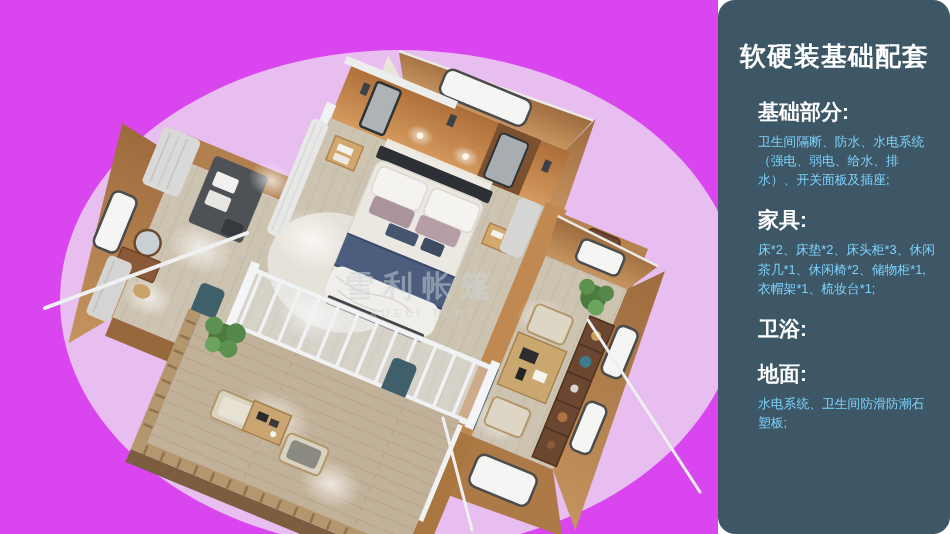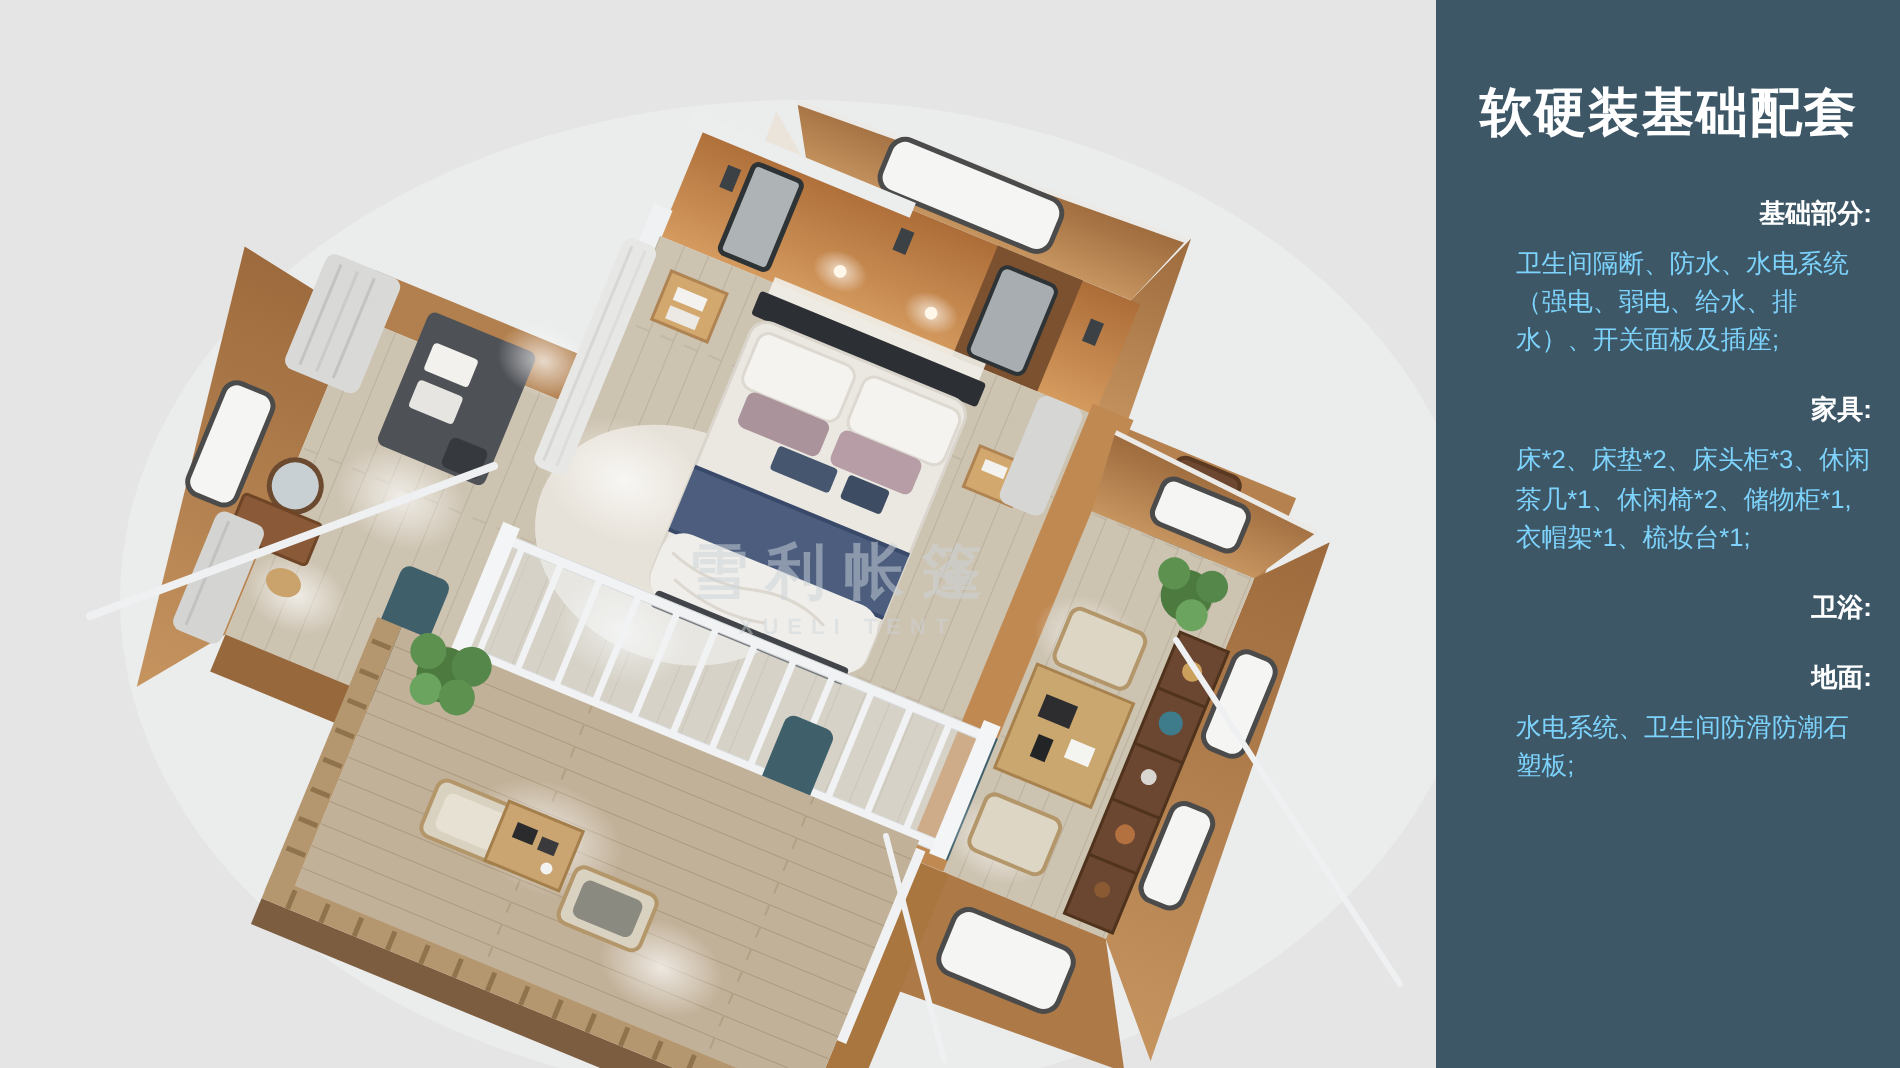--- a/index.html
+++ b/index.html
@@ -1,23 +1,23 @@
 <!DOCTYPE html>
 <html><head>
 <meta charset="utf-8">
 <style>
   html,body{margin:0;padding:0;background:#ffffff;}
   body{width:950px;height:534px;overflow:hidden;font-family:"Liberation Sans",sans-serif;}
   .app{display:flex;width:950px;height:534px;}
-  .render-area{position:relative;width:718px;height:534px;background:#e5e5e5;flex:none;}
+  .render-area{position:relative;width:718px;height:534px;background:#d946ef;flex:none;}
   .render-area svg{display:block;width:718px;height:534px;}
-  .sidebar{flex:1;background:#3d5767;color:#ffffff;box-sizing:border-box;padding:42px 14px 0 40px;}
+  .sidebar{flex:1;background:#3d5767;color:#ffffff;box-sizing:border-box;padding:42px 14px 0 40px;border-radius:17px;}
   .sidebar h1{font-size:26px;line-height:1.15;font-weight:bold;letter-spacing:1px;margin:0 0 26px -18px;white-space:nowrap;}
   .sec{margin:0 0 17px 0;}
-  .sec h2{font-size:13px;font-weight:bold;margin:0 0 6px 0;color:#ffffff;text-align:right;}
+  .sec h2{font-size:21px;font-weight:bold;margin:0 0 6px 0;color:#ffffff;}
   .sec p{font-size:12.8px;line-height:1.5;margin:0;color:#7dd3fc;}
   .wm-cn{font-size:30px;font-weight:bold;letter-spacing:9px;fill:#ccd4d9;opacity:.5;}
   .wm-en{font-size:11px;font-weight:bold;letter-spacing:4.5px;fill:#ccd4d9;opacity:.45;}
 </style>
 </head>
 <body>
 
 <div class="app">
 
   <div class="render-area">

